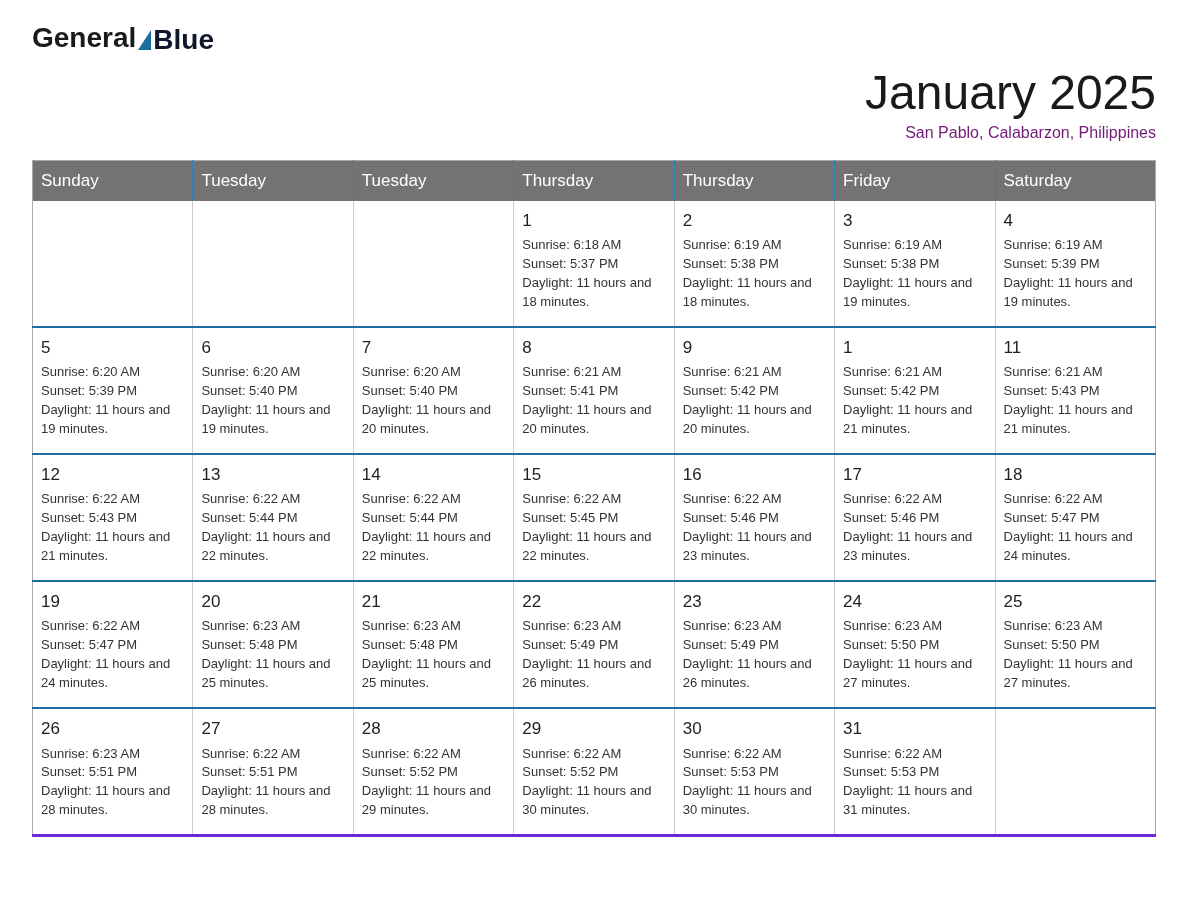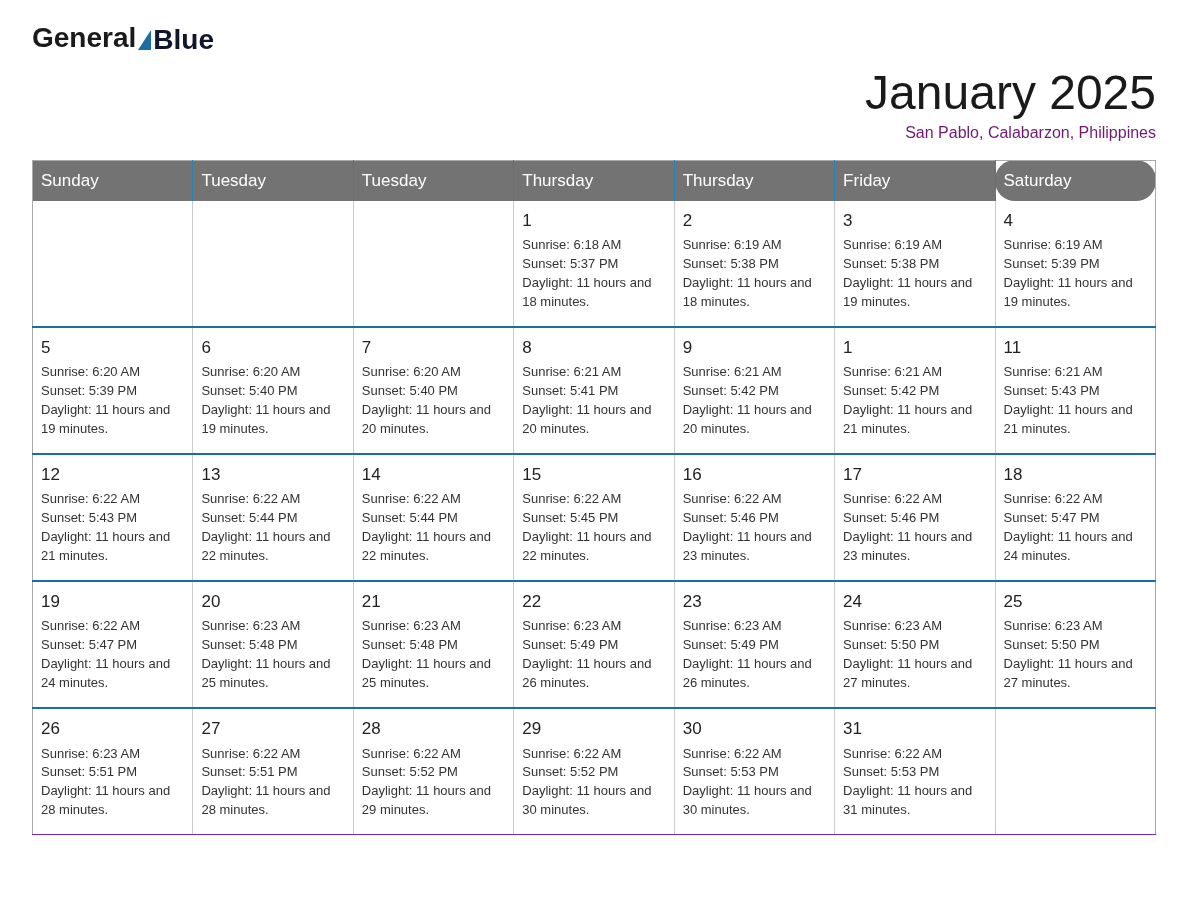--- a/index.html
+++ b/index.html
@@ -78,38 +78,37 @@
       background: #737373;
       color: #fff;
       font-size: 17px;
       font-weight: normal;
       padding: 10px 8px;
       text-align: left;
       border-right: 1px solid #2585bb;
     }
     .calendar thead tr th:last-child {
       border-right: none;
-      border-radius: 20px;
     }
     .calendar tbody tr td {
       vertical-align: top;
       padding: 8px 8px 14px 8px;
       border-right: 1px solid #ccc;
       border-bottom: 2px solid #1a6fa0;
       width: 14.28%;
       min-height: 100px;
       font-size: 13px;
       color: #333;
       line-height: 1.45;
     }
     .calendar tbody tr td:last-child {
       border-right: none;
     }
     .calendar tbody tr:last-child td {
-      border-bottom: 1px solid #6d28d9;
+      border-bottom: 3px solid #6d28d9;
     }
     .day-num {
       font-size: 17px;
       color: #222;
       display: block;
       margin-bottom: 3px;
     }
     .empty-cell {
       background: #fff;
     }

